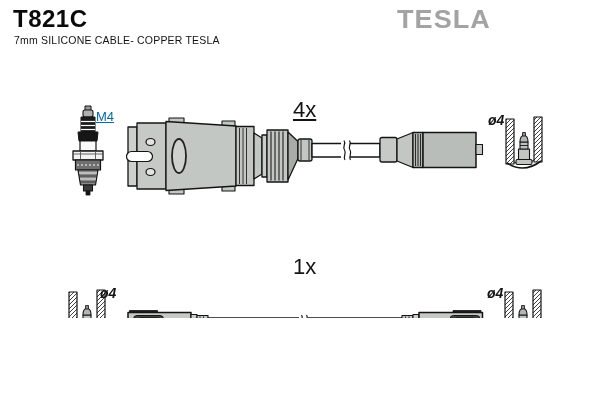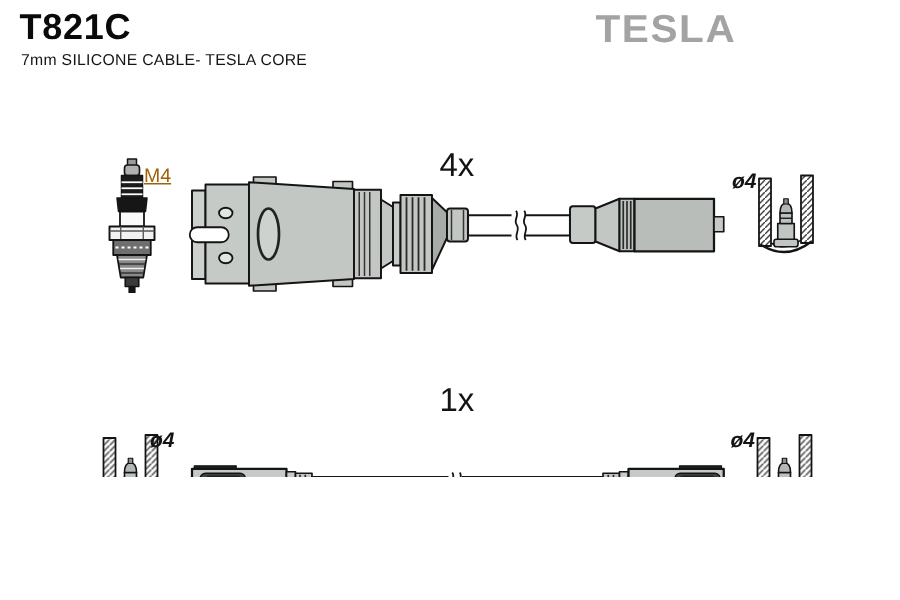--- a/index.html
+++ b/index.html
@@ -4,37 +4,37 @@
 <style>
   html,body{margin:0;padding:0;background:#fff;}
   .canvas{
     position:relative;width:600px;height:318px;background:#ffffff;
     font-family:"Liberation Sans",sans-serif;overflow:hidden;color:#111;padding-left:44px;
   }
   .lbl{position:absolute;white-space:nowrap;line-height:1;}
   .part-number{left:13px;top:7px;font-size:24px;font-weight:bold;letter-spacing:.5px;color:#0a0a0a;}
   .subtitle{left:14px;top:35px;font-size:10.5px;letter-spacing:.2px;color:#141414;}
   .brand{left:397px;top:6px;font-size:26px;font-weight:bold;color:#a3a3a3;letter-spacing:1px;transform:scaleX(1.04);transform-origin:left top;}
-  .m4{left:96px;top:110px;font-size:13px;color:#a16207;text-decoration:underline;}
+  .m4{left:96px;top:110px;font-size:13px;color:#0369a1;text-decoration:underline;}
   .qty{font-size:22px;color:#141414;}
-  .qty-top{left:293px;top:99px;}
+  .qty-top{left:293px;top:99px;text-decoration:underline;}
   .qty-bottom{left:293px;top:256px;}
   .dia{font-family:Liberation Sans, sans-serif;font-style:italic;font-weight:bold;font-size:14px;color:#141414;}
   .dia-tr{left:488px;top:113px;}
   .dia-bl{left:100px;top:286px;}
   .dia-br{left:487px;top:286px;}
   svg.diagram{position:absolute;left:0;top:0;}
 </style>
 </head>
 <body>
 
 <div class="canvas">
 
   <div class="lbl part-number">T821C</div>
-  <div class="lbl subtitle">7mm SILICONE CABLE- TESLA CORE</div>
+  <div class="lbl subtitle">7mm SILICONE CABLE- COPPER TESLA</div>
   <div class="lbl brand">TESLA</div>
 
   <svg class="diagram" width="600" height="400" viewBox="0 0 600 400" stroke-linejoin="round" stroke-linecap="butt">
     <defs>
       <pattern id="hatch" patternUnits="userSpaceOnUse" width="4" height="4">
         <path d="M0,4 L4,0" stroke="#444" stroke-width="1" fill="none"></path>
       </pattern>
 
       <g id="cup">
         <rect x="0" y="3" width="8" height="45" fill="url(#hatch)" stroke="#141414" stroke-width="1.2"></rect>

